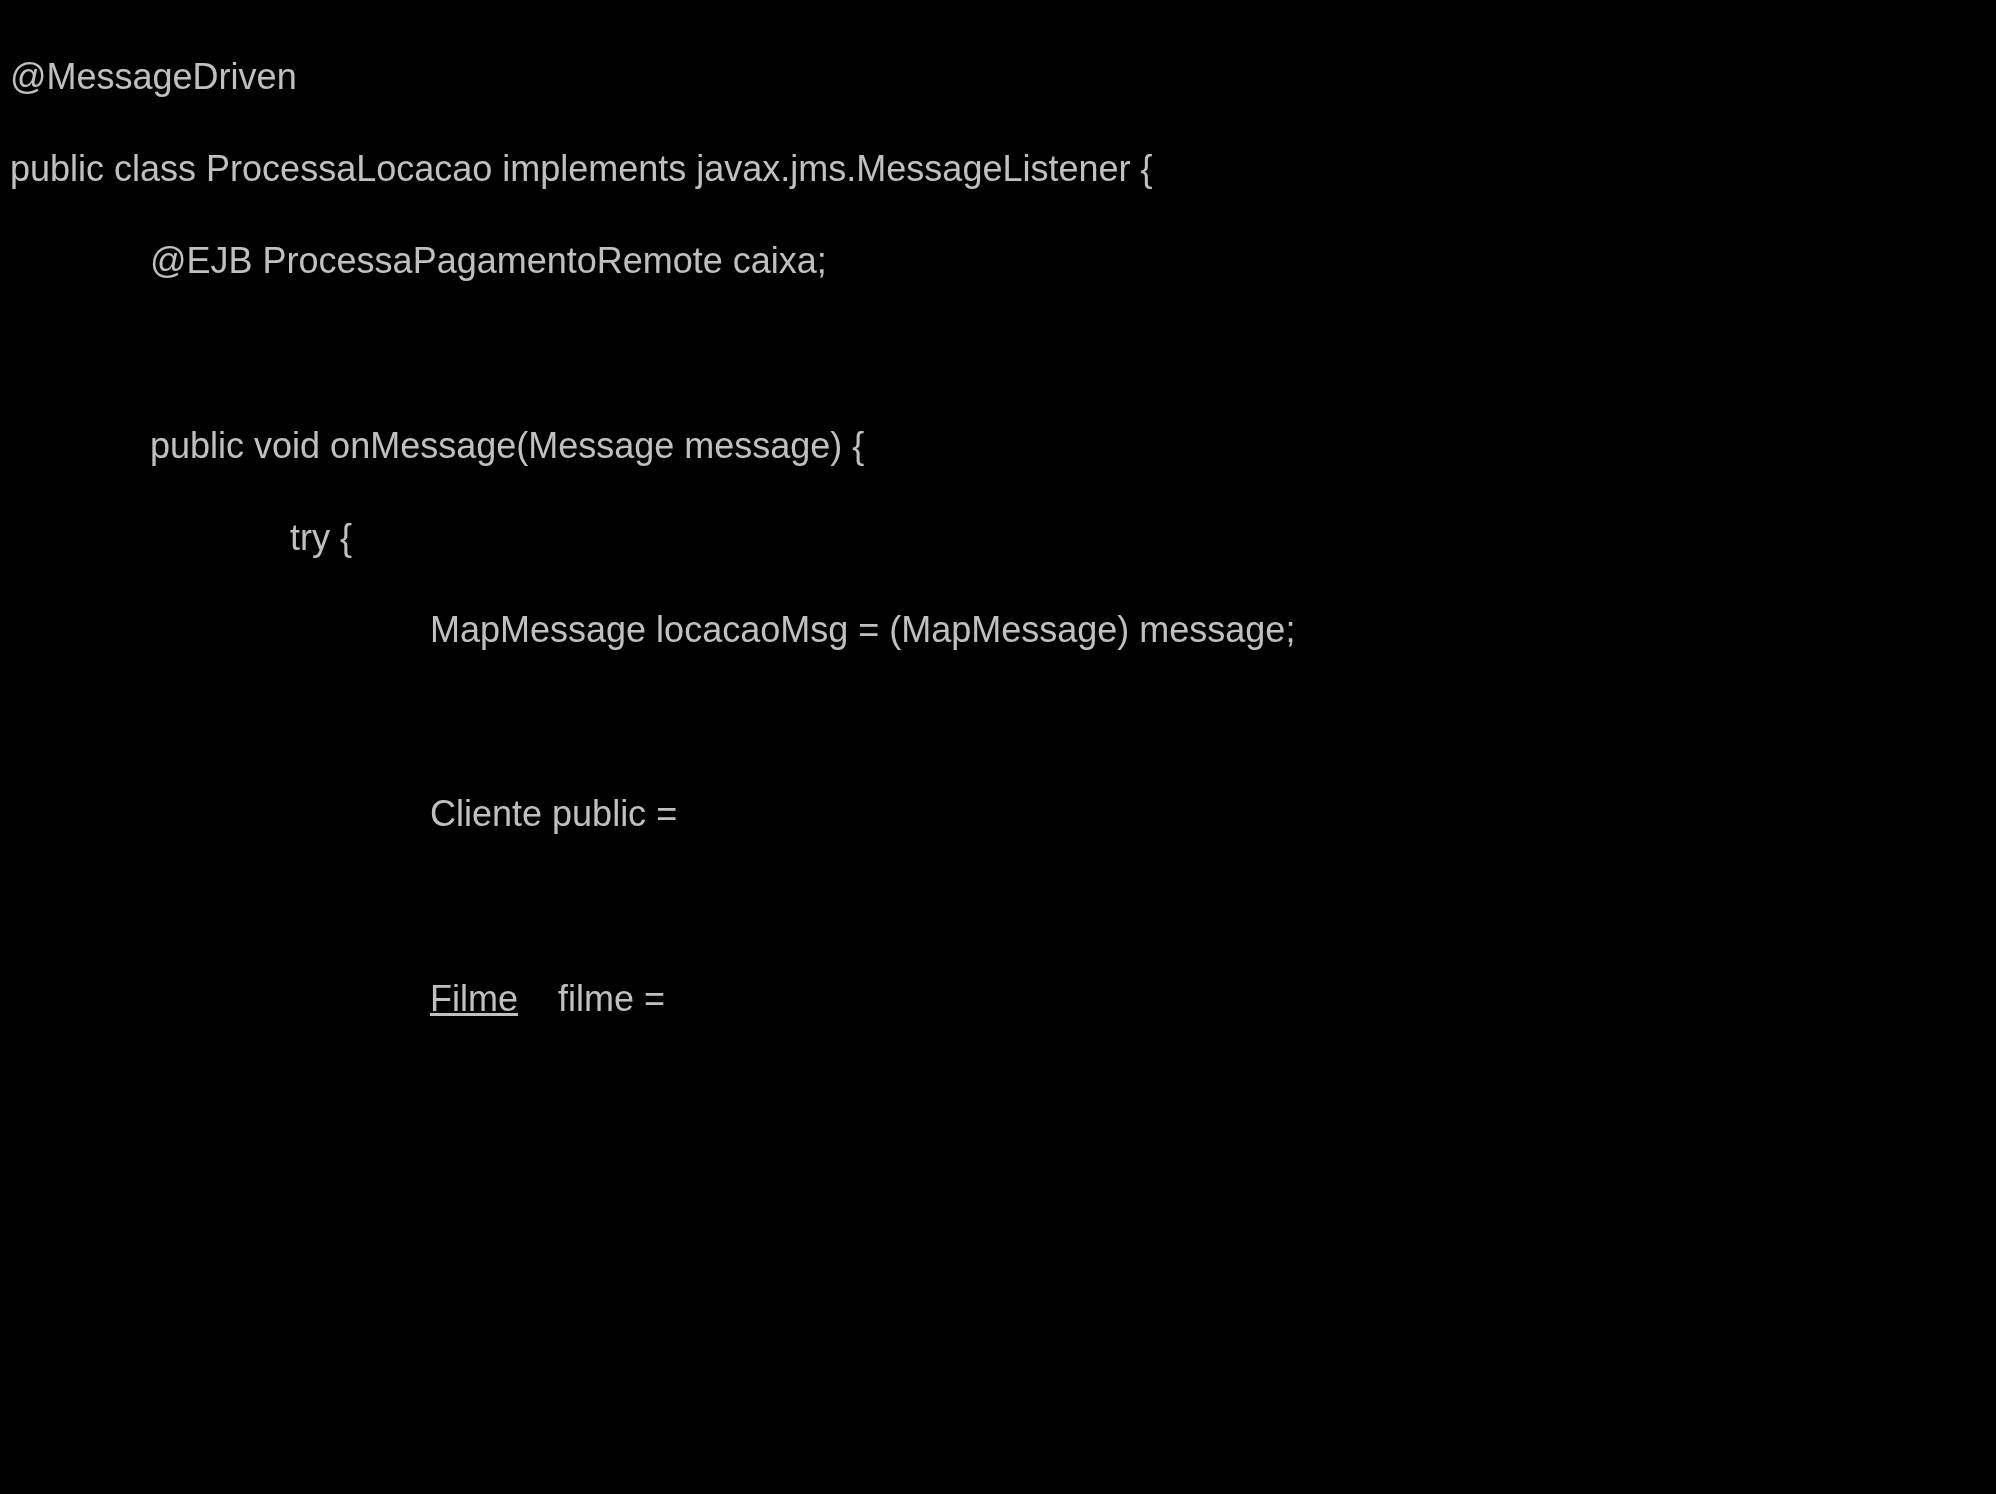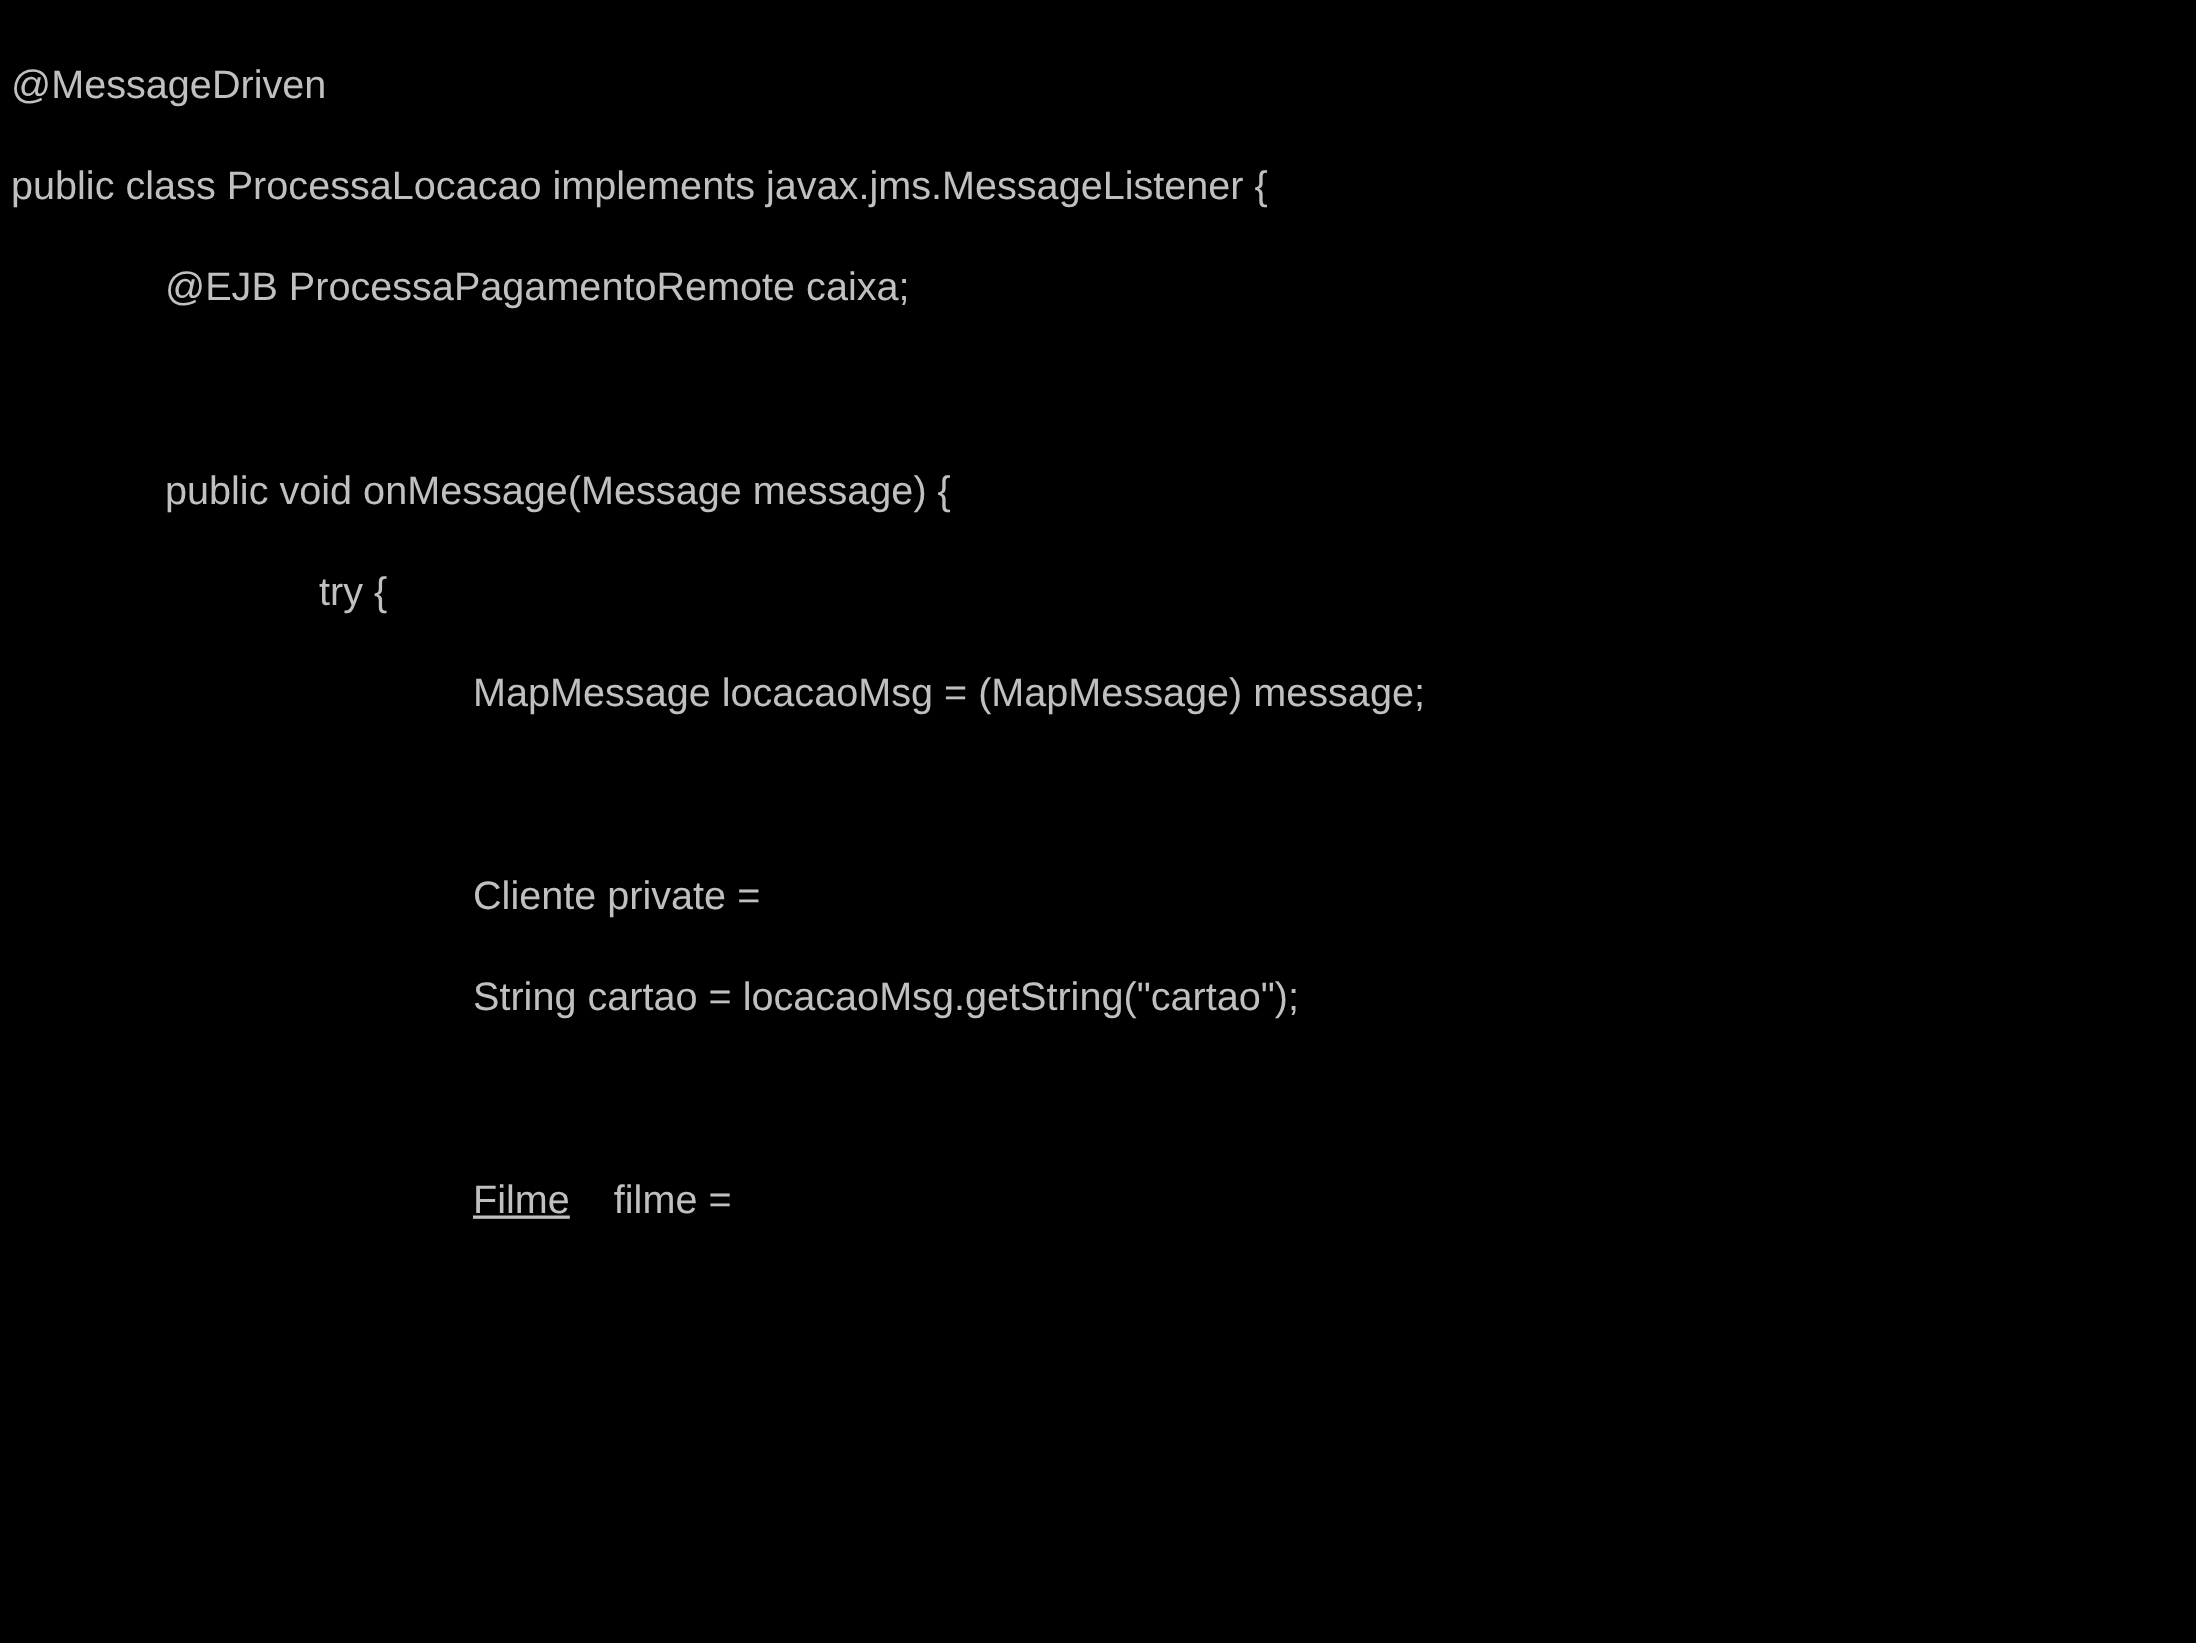--- a/index.html
+++ b/index.html
@@ -29,22 +29,21 @@
 
 <div class="code-container">
 <span class="line"><span>@MessageDriven</span></span>
 <span class="line"><span>public class </span><span>ProcessaLocacao</span><span> implements javax.jms.MessageListener {</span></span>
 <span class="line"><span class="tab1">@EJB ProcessaPagamentoRemote caixa;</span></span>
 <span class="line"></span>
 <span class="line"><span class="tab1">public void onMessage(Message message) {</span></span>
 <span class="line"><span class="tab2">try {</span></span>
 <span class="line"><span class="tab3">MapMessage locacaoMsg = (MapMessage) message;</span></span>
 <span class="line"></span>
-<span class="line"><span class="tab3">Cliente private =</span></span>
-<span class="line"><span class="tab3">String cartao = locacaoMsg.getString("cartao");</span></span>
+<span class="line"><span class="tab3">Cliente public =</span></span>
 <span class="line"></span>
 <span class="line"><span class="tab3" style="padding-right:40px;text-decoration:underline;">Filme</span><span>filme =</span></span>
 
 
 
 
 
 
 
 </div>

